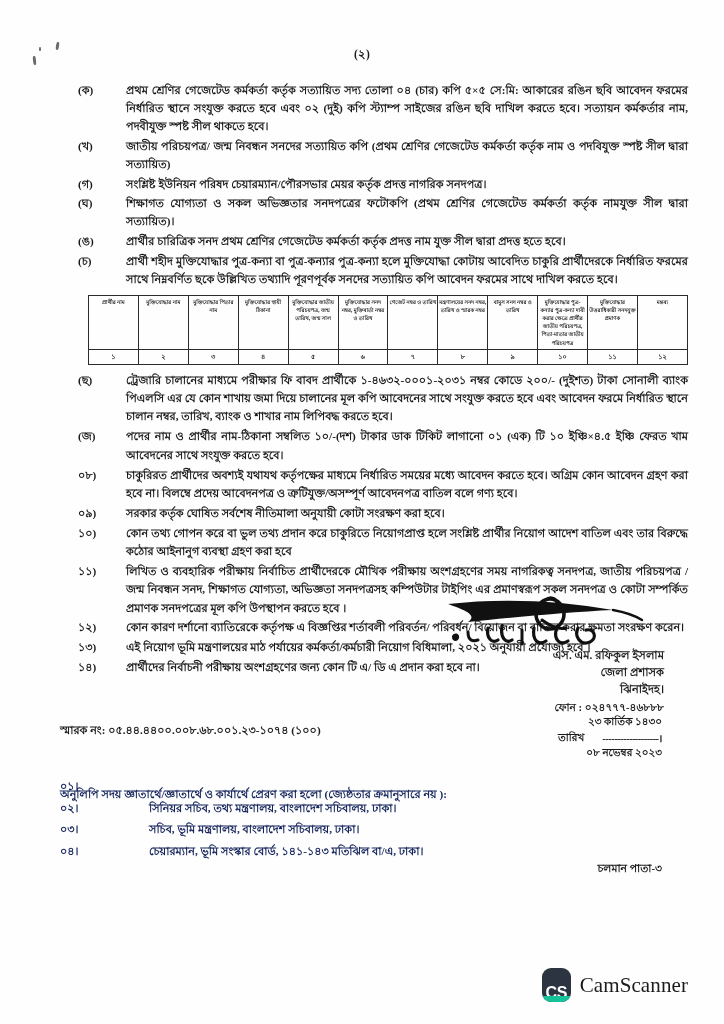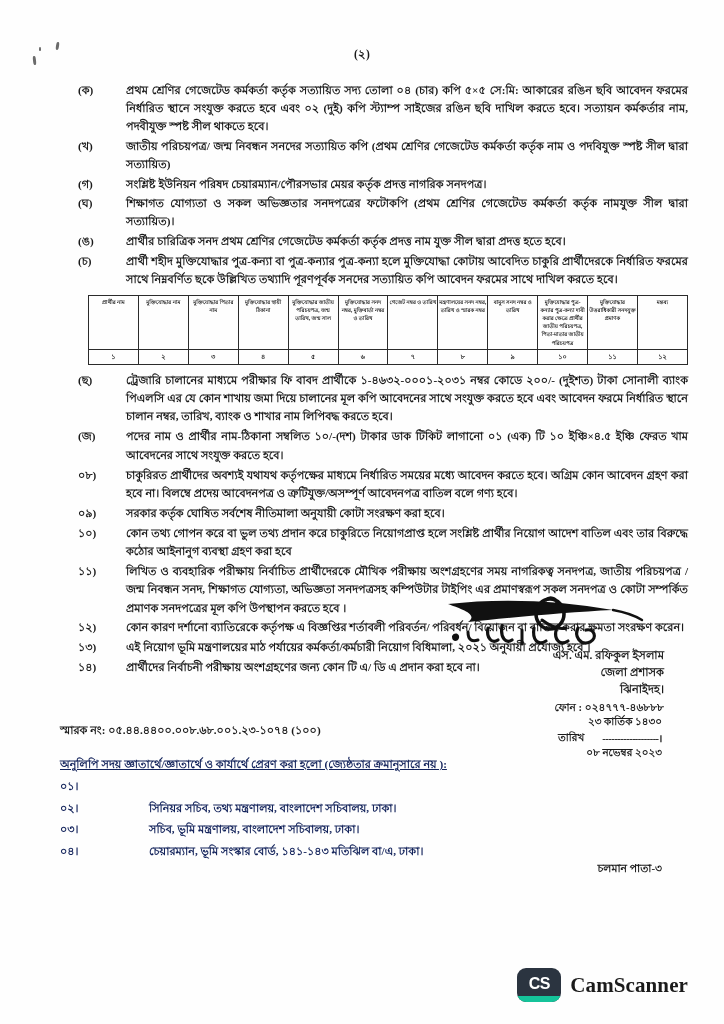--- a/index.html
+++ b/index.html
@@ -186,25 +186,24 @@
   .date-line {
     border-top: 0;
     font-size: 10.4px;
     letter-spacing: -0.5px;
   }
 
   
   .copy-head {
     position: absolute;
     left: 60px;
-    top: 756px;
+    top: 786px;
     font-size: 11.2px;
     font-weight: 700;
     color: #13235b;
-    text-decoration: underline;
   }
   .copy-list {
     position: absolute;
     left: 60px;
     top: 778px;
     width: 560px;
   }
   .copy-item { display: flex; margin-bottom: 2.5px; gap: 41px; }
   .copy-num {
     flex: 0 0 48px;
@@ -229,27 +228,27 @@
   
   .cam {
     position: absolute;
     right: 36px;
     bottom: 22px;
     display: flex;
     align-items: center;
     gap: 9px;
   }
   .cam-logo {
-    width: 44px; height: 34px;
+    width: 29px; height: 34px;
     border-radius: 9px;
     background: #2b3440;
     position: relative;
     overflow: hidden;
     display: flex;
-    align-items: center;
+    align-items: flex-end;
     justify-content: center;
   }
   .cam-logo .cs {
     color: #fff;
     font-family: "Liberation Sans", sans-serif;
     font-weight: 700;
     font-size: 16px;
     letter-spacing: -.5px;
     margin-top: -3px;
   }
@@ -257,21 +256,20 @@
     position: absolute;
     bottom: 0; left: 0; right: 0;
     height: 6px;
     background: #15c39a;
   }
   .cam-word {
     font-family: "Liberation Serif", serif;
     font-size: 21px;
     color: #1b1b1b;
     letter-spacing: .1px;
-    font-weight: bold;
   }
 </style>
 </head>
 <body>
 
 <div class="page">
 
   <div class="speck a"></div>
   <div class="speck b"></div>
   <div class="speck c"></div>

